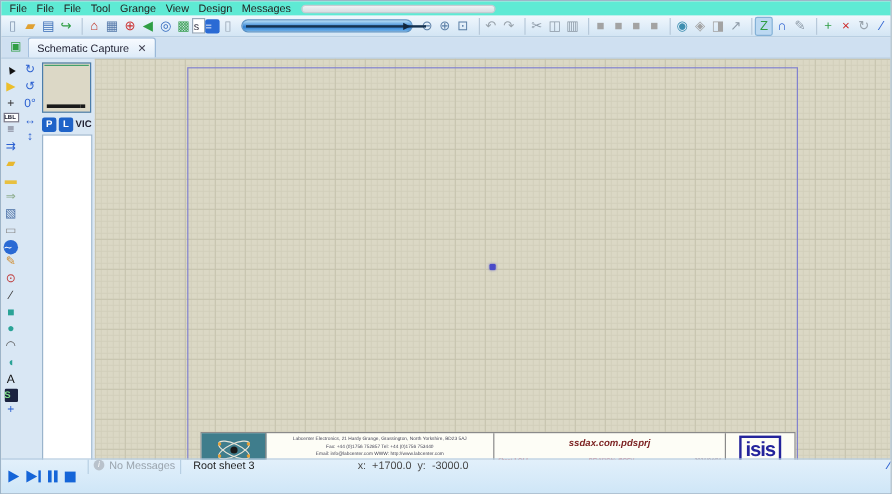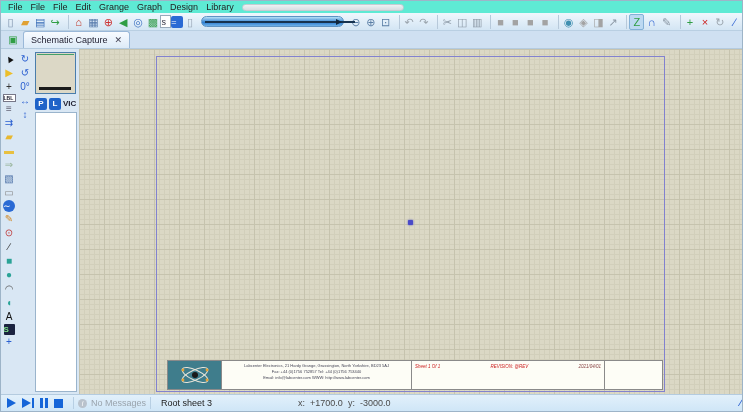--- a/index.html
+++ b/index.html
@@ -97,44 +97,44 @@
   .tb-project { flex:1; display:flex; align-items:center; justify-content:center;
                 font-size:8px; font-weight:bold; font-style:italic; color:#7a1f1f; }
   .tb-midrow { height:11px; display:flex; align-items:center; justify-content:space-between;
                padding:0 3px; font-size:4.5px; font-style:italic; color:#cc2222; }
   .tb-date { color:#884444; }
   .tb-isis { width:57px; display:flex; align-items:center; justify-content:center; }
   .isis-box { border:2px solid #24249c; padding:0 3px; color:#24249c; font-weight:bold;
               font-size:17px; line-height:20px; letter-spacing:-1px; }
 
   
-  .statusbar { position:absolute; left:0; bottom:0; width:743px; height:17px;
+  .statusbar { position:absolute; left:0; bottom:0; width:743px; height:29px;
                background:linear-gradient(180deg,#e2f0fb,#cfe6f7);
-               border-top:1px solid #b4cbdf; display:flex; align-items:center; font-size:9px;margin-top:28px; }
+               border-top:1px solid #b4cbdf; display:flex; font-size:9px;margin-top:28px; }
   .sim { display:flex; align-items:center; gap:6px; padding:0 6px; }
   .play { width:0; height:0; border-top:5px solid transparent; border-bottom:5px solid transparent;
           border-left:9px solid #1565d8; }
   .stepwrap { display:flex; align-items:center; }
   .stepbar { width:2px; height:10px; background:#1565d8; margin-left:1px; }
   .pause { display:flex; gap:2px; }
   .pause i { display:block; width:3px; height:10px; background:#1565d8; }
   .stop { width:9px; height:9px; background:#1565d8; }
   .sbsep { width:1px; height:12px; background:#b7cfe3; margin:0 4px; }
   .infochip { width:9px; height:9px; border-radius:50%; background:#b9c2cc; color:#fff;
               font-size:7px; line-height:9px; text-align:center; font-style:italic; margin-right:4px; }
   .msg { color:#9aa4ad; }
   .rootsheet { color:#222; margin-left:6px; }
   .coords { margin-left:86px; color:#4a4a4a; display:flex; gap:5px; }
   .corner { margin-left:auto; margin-right:3px; color:#2a5fd0; font-size:9px; font-weight:bold; }
 </style>
 </head>
 <body>
 
 <div class="menubar">
-  <span style="display:contents"><span class="menu-item">File</span><span class="menu-item">File</span><span class="menu-item">File</span><span class="menu-item">Edit</span><span class="menu-item">Grange</span><span class="menu-item">Graph</span><span class="menu-item">Design</span><span class="menu-item">Library</span></span>
+  <span style="display:contents"><span class="menu-item">File</span><span class="menu-item">File</span><span class="menu-item">File</span><span class="menu-item">Tool</span><span class="menu-item">Grange</span><span class="menu-item">View</span><span class="menu-item">Design</span><span class="menu-item">Messages</span></span>
   <div class="menu-capsule"></div>
 </div>
 
 <div class="toolbar">
   <span style="display:contents"><span class="icon" style="color: rgb(127, 147, 173);">▯</span><span class="icon" style="color: rgb(224, 161, 51);">▰</span><span class="icon" style="color: rgb(60, 111, 184);">▤</span><span class="icon" style="color: rgb(47, 158, 68);">↪</span><span class="sep"></span><span class="icon" style="color: rgb(192, 57, 43);">⌂</span><span class="icon" style="color: rgb(85, 121, 170);">▦</span><span class="icon" style="color: rgb(204, 51, 51);">⊕</span><span class="icon" style="color: rgb(47, 158, 68);">◀</span><span class="icon" style="color: rgb(58, 111, 192);">◎</span><span class="icon" style="color: rgb(58, 160, 83);">▩</span><span class="chipwhite">s</span><span class="chip">=</span><span class="icon" style="color: rgb(152, 165, 181);">▯</span></span>
   <div class="zoom-capsule"></div>
   <span style="display:contents"><span class="icon" style="color: rgb(91, 127, 166);">⊖</span><span class="icon" style="color: rgb(91, 127, 166);">⊕</span><span class="icon" style="color: rgb(91, 127, 166);">⊡</span><span class="sep"></span><span class="icon" style="color: rgb(154, 164, 173);">↶</span><span class="icon" style="color: rgb(154, 164, 173);">↷</span><span class="sep"></span><span class="icon" style="color: rgb(139, 152, 165);">✂</span><span class="icon" style="color: rgb(139, 152, 165);">◫</span><span class="icon" style="color: rgb(139, 152, 165);">▥</span><span class="sep"></span><span class="icon" style="color: rgb(163, 163, 163);">■</span><span class="icon" style="color: rgb(163, 163, 163);">■</span><span class="icon" style="color: rgb(163, 163, 163);">■</span><span class="icon" style="color: rgb(163, 163, 163);">■</span><span class="sep"></span><span class="icon" style="color: rgb(63, 143, 176);">◉</span><span class="icon" style="color: rgb(163, 163, 163);">◈</span><span class="icon" style="color: rgb(163, 163, 163);">◨</span><span class="icon" style="color: rgb(139, 152, 165);">↗</span><span class="sep"></span><span class="icon selected" style="color: rgb(47, 158, 68);">Z</span><span class="icon" style="color: rgb(42, 95, 208);">∩</span><span class="icon" style="color: rgb(139, 152, 165);">✎</span><span class="sep"></span><span class="icon" style="color: rgb(47, 158, 68);">+</span><span class="icon" style="color: rgb(204, 34, 34);">×</span><span class="icon" style="color: rgb(154, 164, 173);">↻</span><span class="icon" style="color: rgb(42, 95, 208);">∕</span></span>
 </div>
 
 <div class="tabbar">
@@ -205,25 +205,29 @@
           <circle cx="29" cy="7" r="1.4" fill="#e8a133"></circle>
           <circle cx="5" cy="17" r="1.4" fill="#e8a133"></circle>
         </svg>
       </div>
       <div class="tb-info">
         <div>Labcenter Electronics,   21 Hardy Grange,   Grassington,   North Yorkshire,   BD23 5AJ</div>
         <div>Fax: +44 (0)1756 752857      Tel: +44 (0)1756 753440</div>
         <div>Email: info@labcenter.com     WWW: http://www.labcenter.com</div>
       </div>
       <div class="tb-mid">
+        <div class="tb-project">ssdax.com.pdsprj</div>
         <div class="tb-midrow">
           <span>Sheet 1  Of 1</span>
           <span>REVISION: @REV</span>
           <span class="tb-date">2021/04/01</span>
         </div>
+      </div>
+      <div class="tb-isis">
+        <span class="isis-box">isis</span>
       </div>
     </div>
   </div>
   <div class="origin"></div>
 </div>
 
 <div class="statusbar">
   <div class="sim">
     <span class="play"></span>
     <span class="stepwrap">

